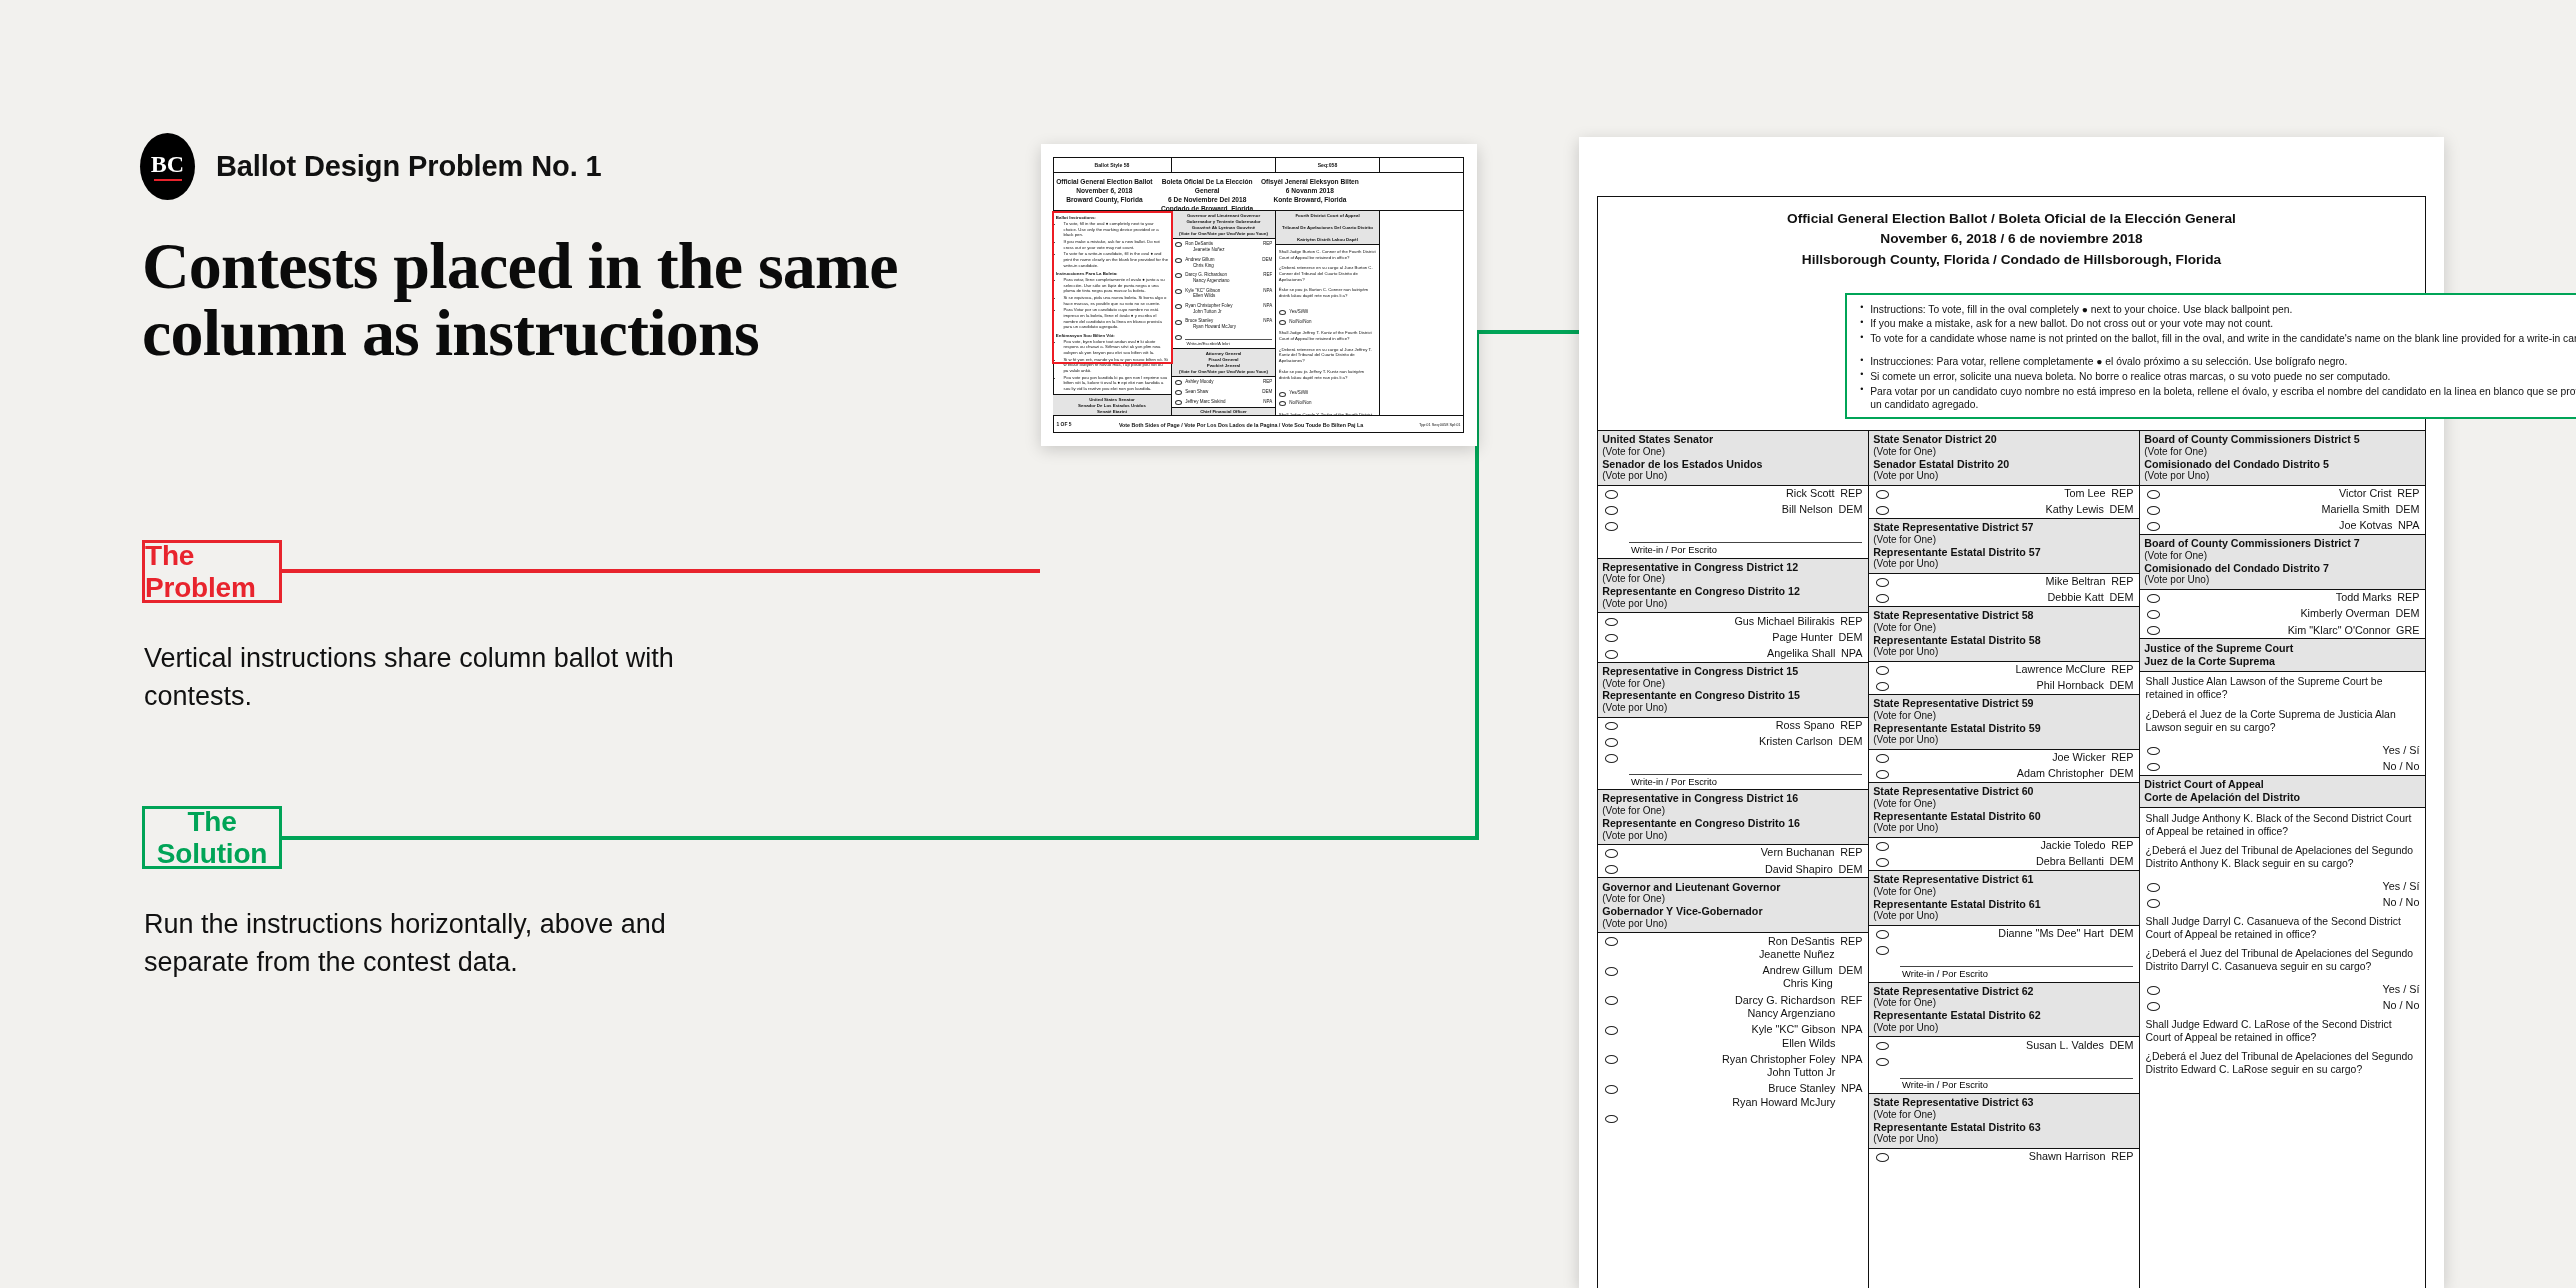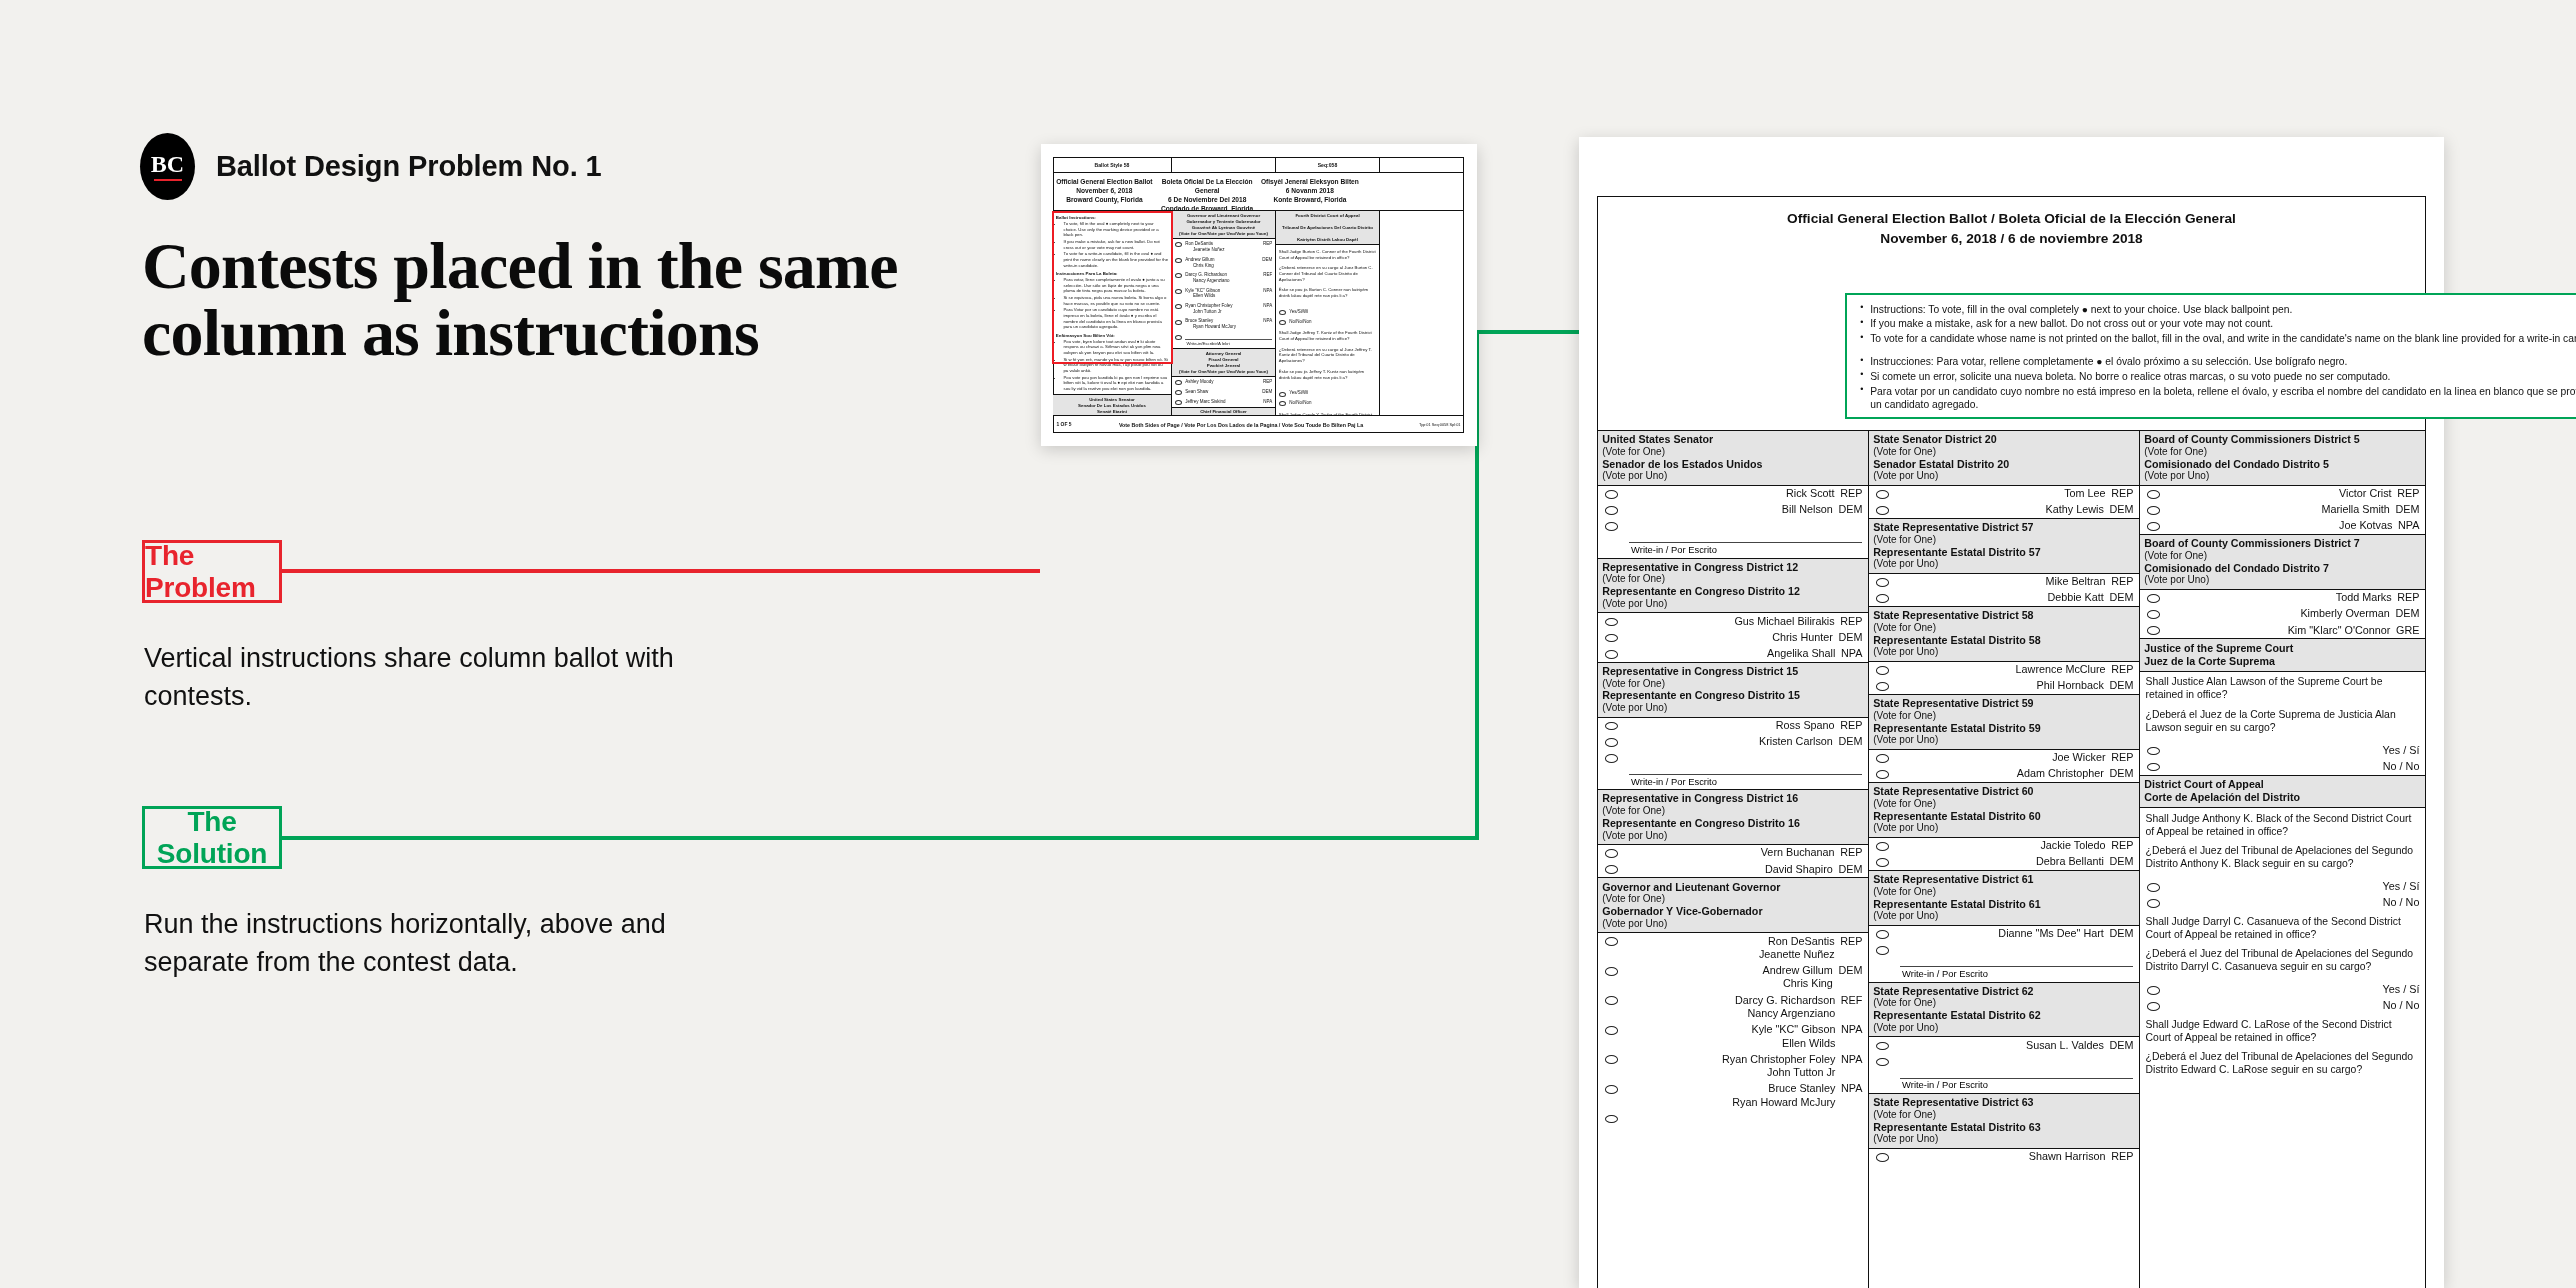--- a/index.html
+++ b/index.html
@@ -335,20 +335,21 @@
   </div>
   <div id="bl-redbox"></div>
 
   <div class="sheet" id="sheet-right"></div>
   <div id="ballot-right">
     <div class="br-page">
       <div class="br-frame"></div>
       <div class="br-head">
         <div>Official General Election Ballot / Boleta Oficial de la Elección General</div>
         <div>November 6, 2018 / 6 de noviembre 2018</div>
+        <div>Hillsborough County, Florida / Condado de Hillsborough, Florida</div>
       </div>
       <div class="br-instrbox" id="br-instrbox">
           <ul>
             <li>Instructions: To vote, fill in the oval completely ● next to your choice. Use black ballpoint pen.</li>
             <li>If you make a mistake, ask for a new ballot. Do not cross out or your vote may not count.</li>
             <li>To vote for a candidate whose name is not printed on the ballot, fill in the oval, and write in the candidate's name on the blank line provided for a write-in candidate.</li>
           </ul>
           <div class="gap"></div>
           <ul>
             <li>Instrucciones: Para votar, rellene completamente ● el óvalo próximo a su selección. Use bolígrafo negro.</li>
@@ -388,21 +389,21 @@
               <div class="es">Representante en Congreso Distrito 12</div>
               <div class="vf">(Vote por Uno)</div>
             </div>
             <div class="br-cand">
               <span class="br-oval"></span>
               <span class="br-cname">Gus Michael Bilirakis</span>
               <span class="br-party">REP</span>
             </div>
             <div class="br-cand">
               <span class="br-oval"></span>
-              <span class="br-cname">Chris Hunter</span>
+              <span class="br-cname">Page Hunter</span>
               <span class="br-party">DEM</span>
             </div>
             <div class="br-cand">
               <span class="br-oval"></span>
               <span class="br-cname">Angelika Shall</span>
               <span class="br-party">NPA</span>
             </div>
             <div class="br-hdr">
               <div class="en">Representative in Congress District 15</div>
               <div class="vf">(Vote for One)</div>

